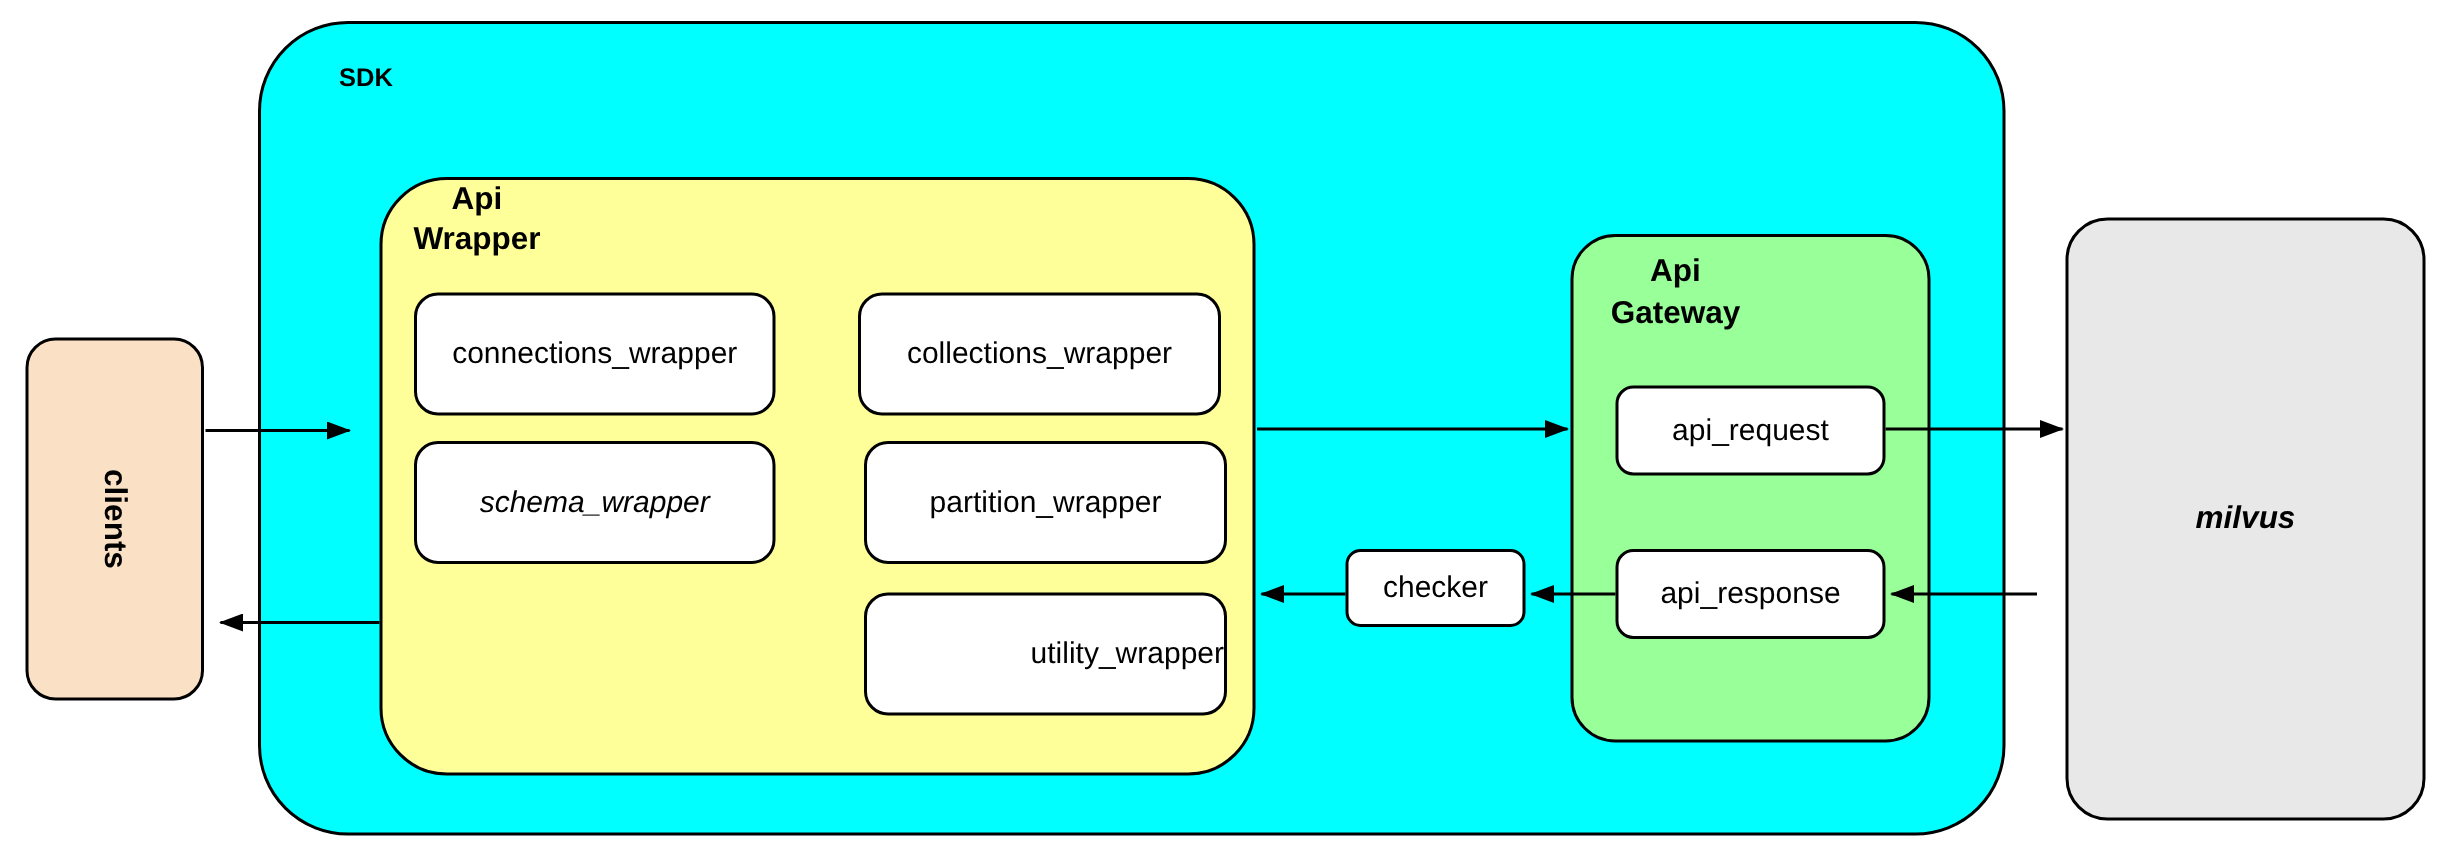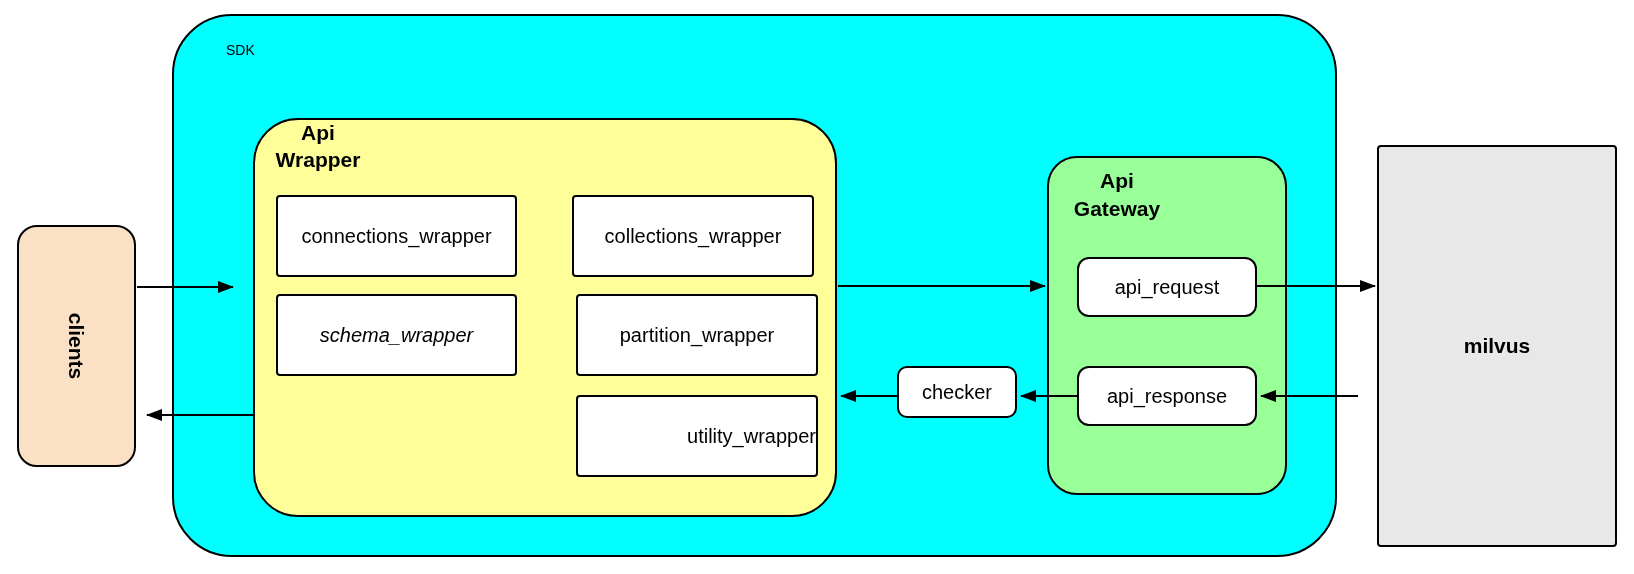--- a/index.html
+++ b/index.html
@@ -50,41 +50,41 @@
   }
 
   .sdk {
     left: 172px; top: 14px; width: 1165px; height: 543px;
     border-radius: 60px;
     background: var(--sdk-fill);
   }
   .sdk-label {
     position: absolute;
     left: 226px; top: 42px;
-    font-weight: normal;
-    font-size: 14px;
+    font-weight: bold;
+    font-size: 17px;
   }
 
   .api-wrapper {
     left: 253px; top: 118px; width: 584px; height: 399px;
     border-radius: 45px;
     background: var(--wrapper-fill);
   }
   .api-wrapper-label {
     position: absolute;
     left: 248px; top: 119px; width: 140px;
     text-align: center;
     font-weight: bold;
     font-size: 21px;
     line-height: 27px;
   }
 
   .module {
     width: 241px; height: 82px;
-    border-radius: 4px;
+    border-radius: 16px;
   }
   .m-connections { left: 276px; top: 195px; }
   .m-collections { left: 572px; top: 195px; width: 242px; }
   .m-schema      { left: 276px; top: 294px; font-style: italic; }
   .m-partition   { left: 576px; top: 294px; width: 242px; }
   .m-index       { left: 276px; top: 395px; }
   .m-utility     { left: 576px; top: 395px; width: 242px; justify-content: flex-end; }
 
   .gateway {
     left: 1047px; top: 156px; width: 240px; height: 339px;
@@ -99,24 +99,25 @@
     font-size: 21px;
     line-height: 28px;
   }
 
   .api-request  { left: 1077px; top: 257px; width: 180px; height: 60px; border-radius: 12px; }
   .api-response { left: 1077px; top: 366px; width: 180px; height: 60px; border-radius: 12px; }
   .checker      { left: 897px;  top: 366px; width: 120px; height: 52px; border-radius: 10px; }
 
   .milvus {
     left: 1377px; top: 145px; width: 240px; height: 402px;
-    border-radius: 4px;
+    border-radius: 28px;
     background: var(--milvus-fill);
     font-weight: bold;
     font-size: 21px;
+    font-style: italic;
   }
 
   .arrows {
     position: absolute;
     left: 0; top: 0;
     pointer-events: none;
   }
   .arrows line {
     stroke: var(--stroke);
     stroke-width: 2;

